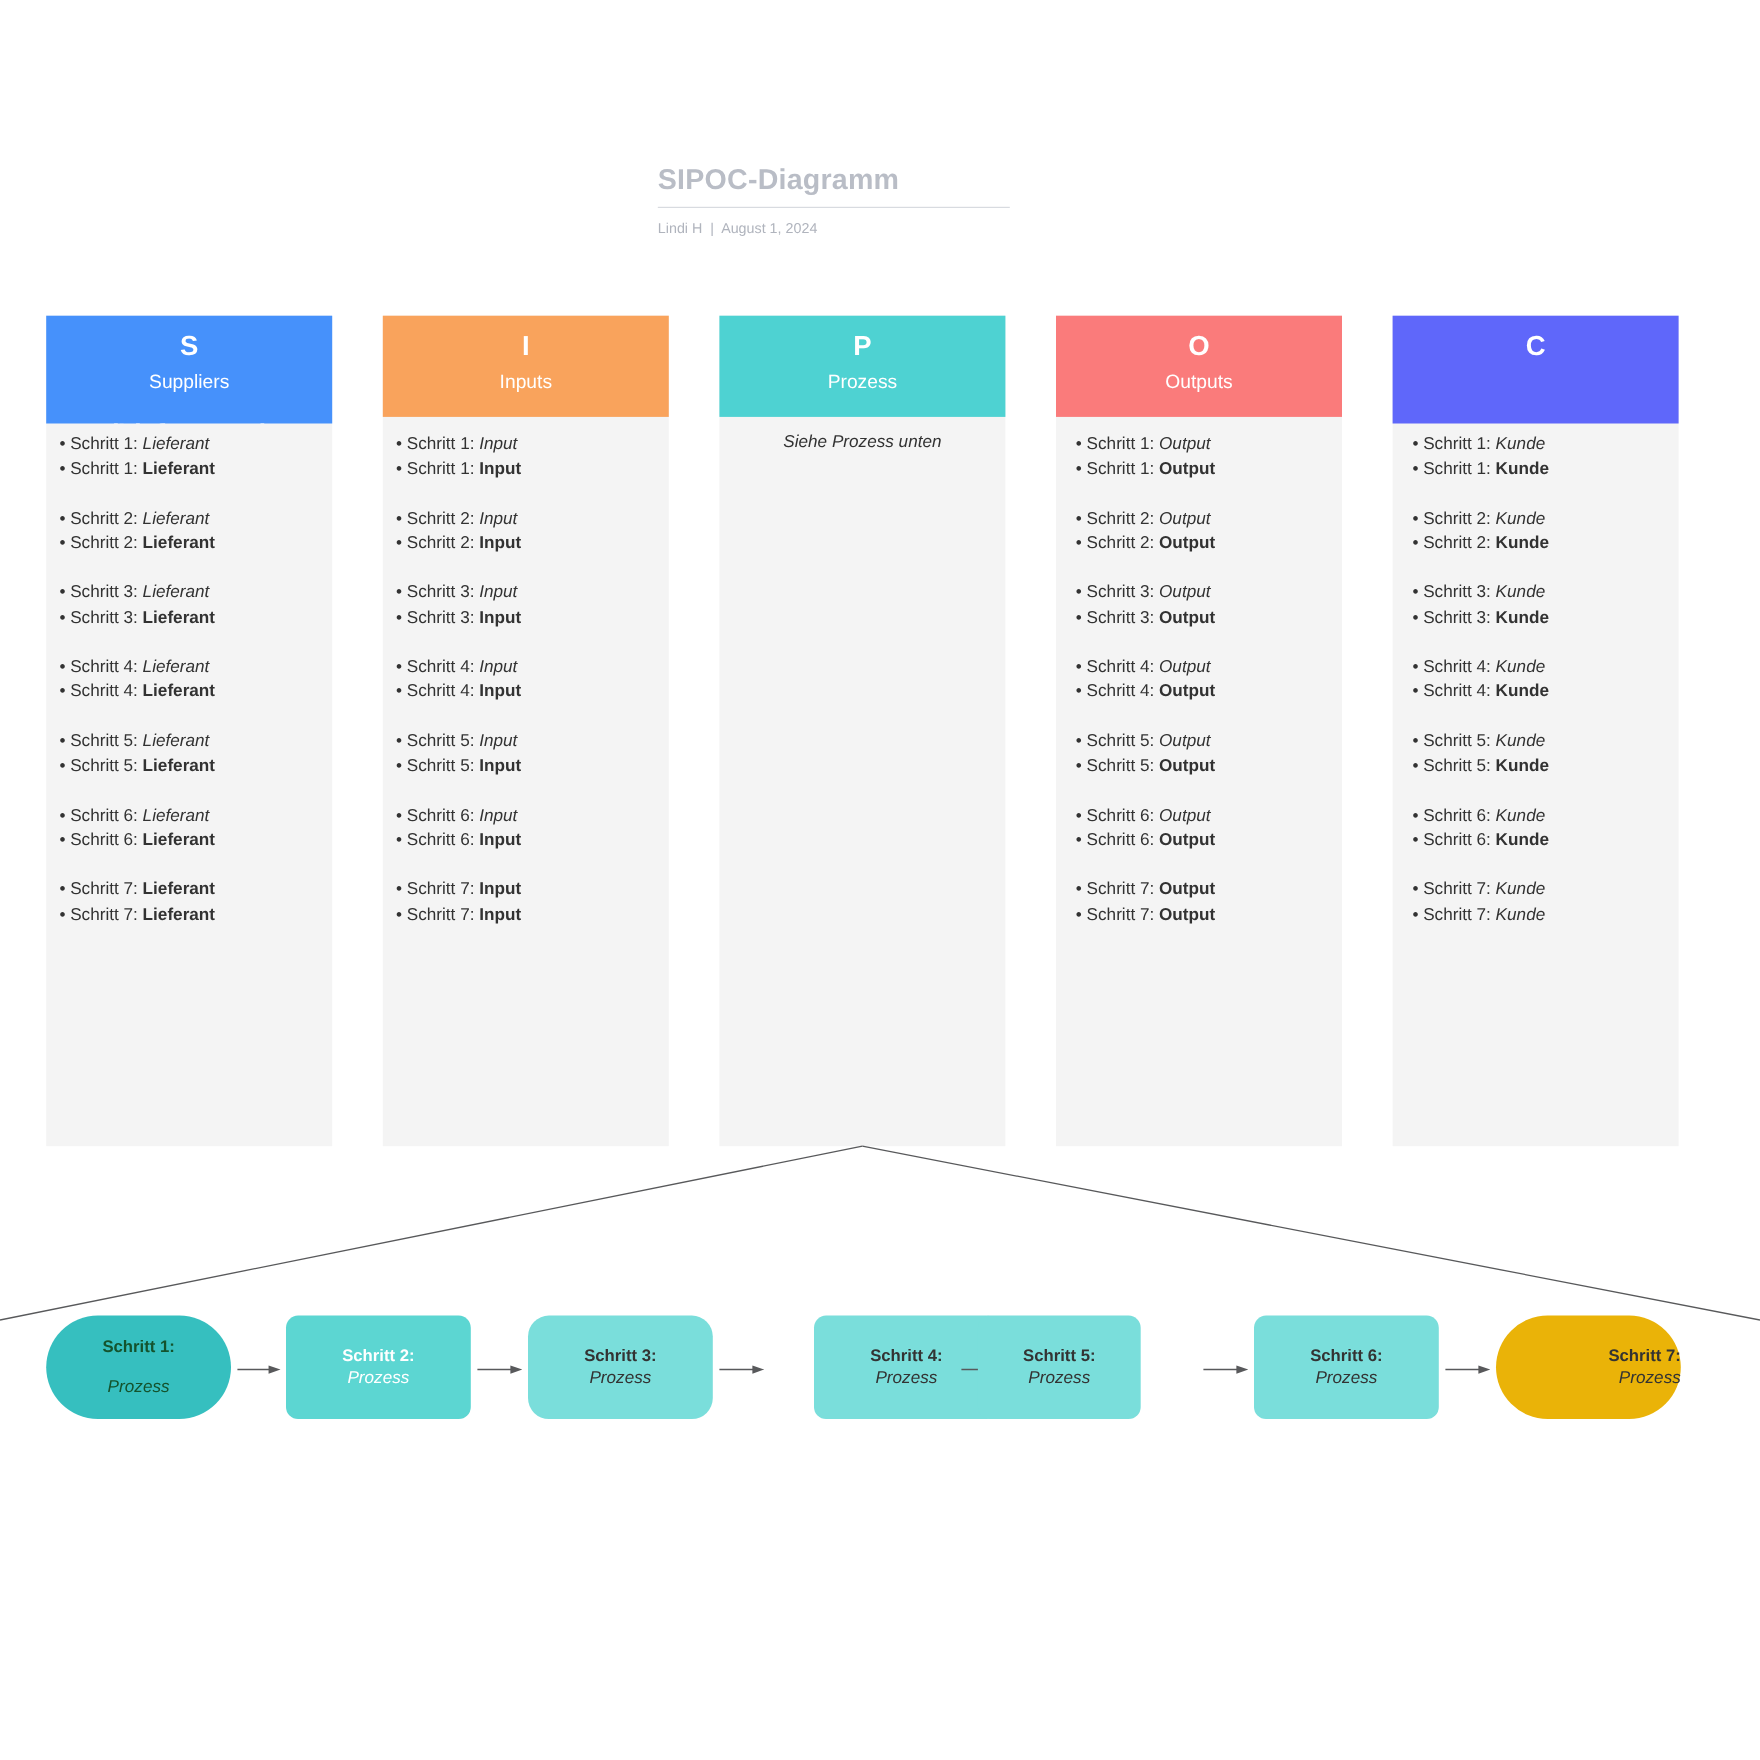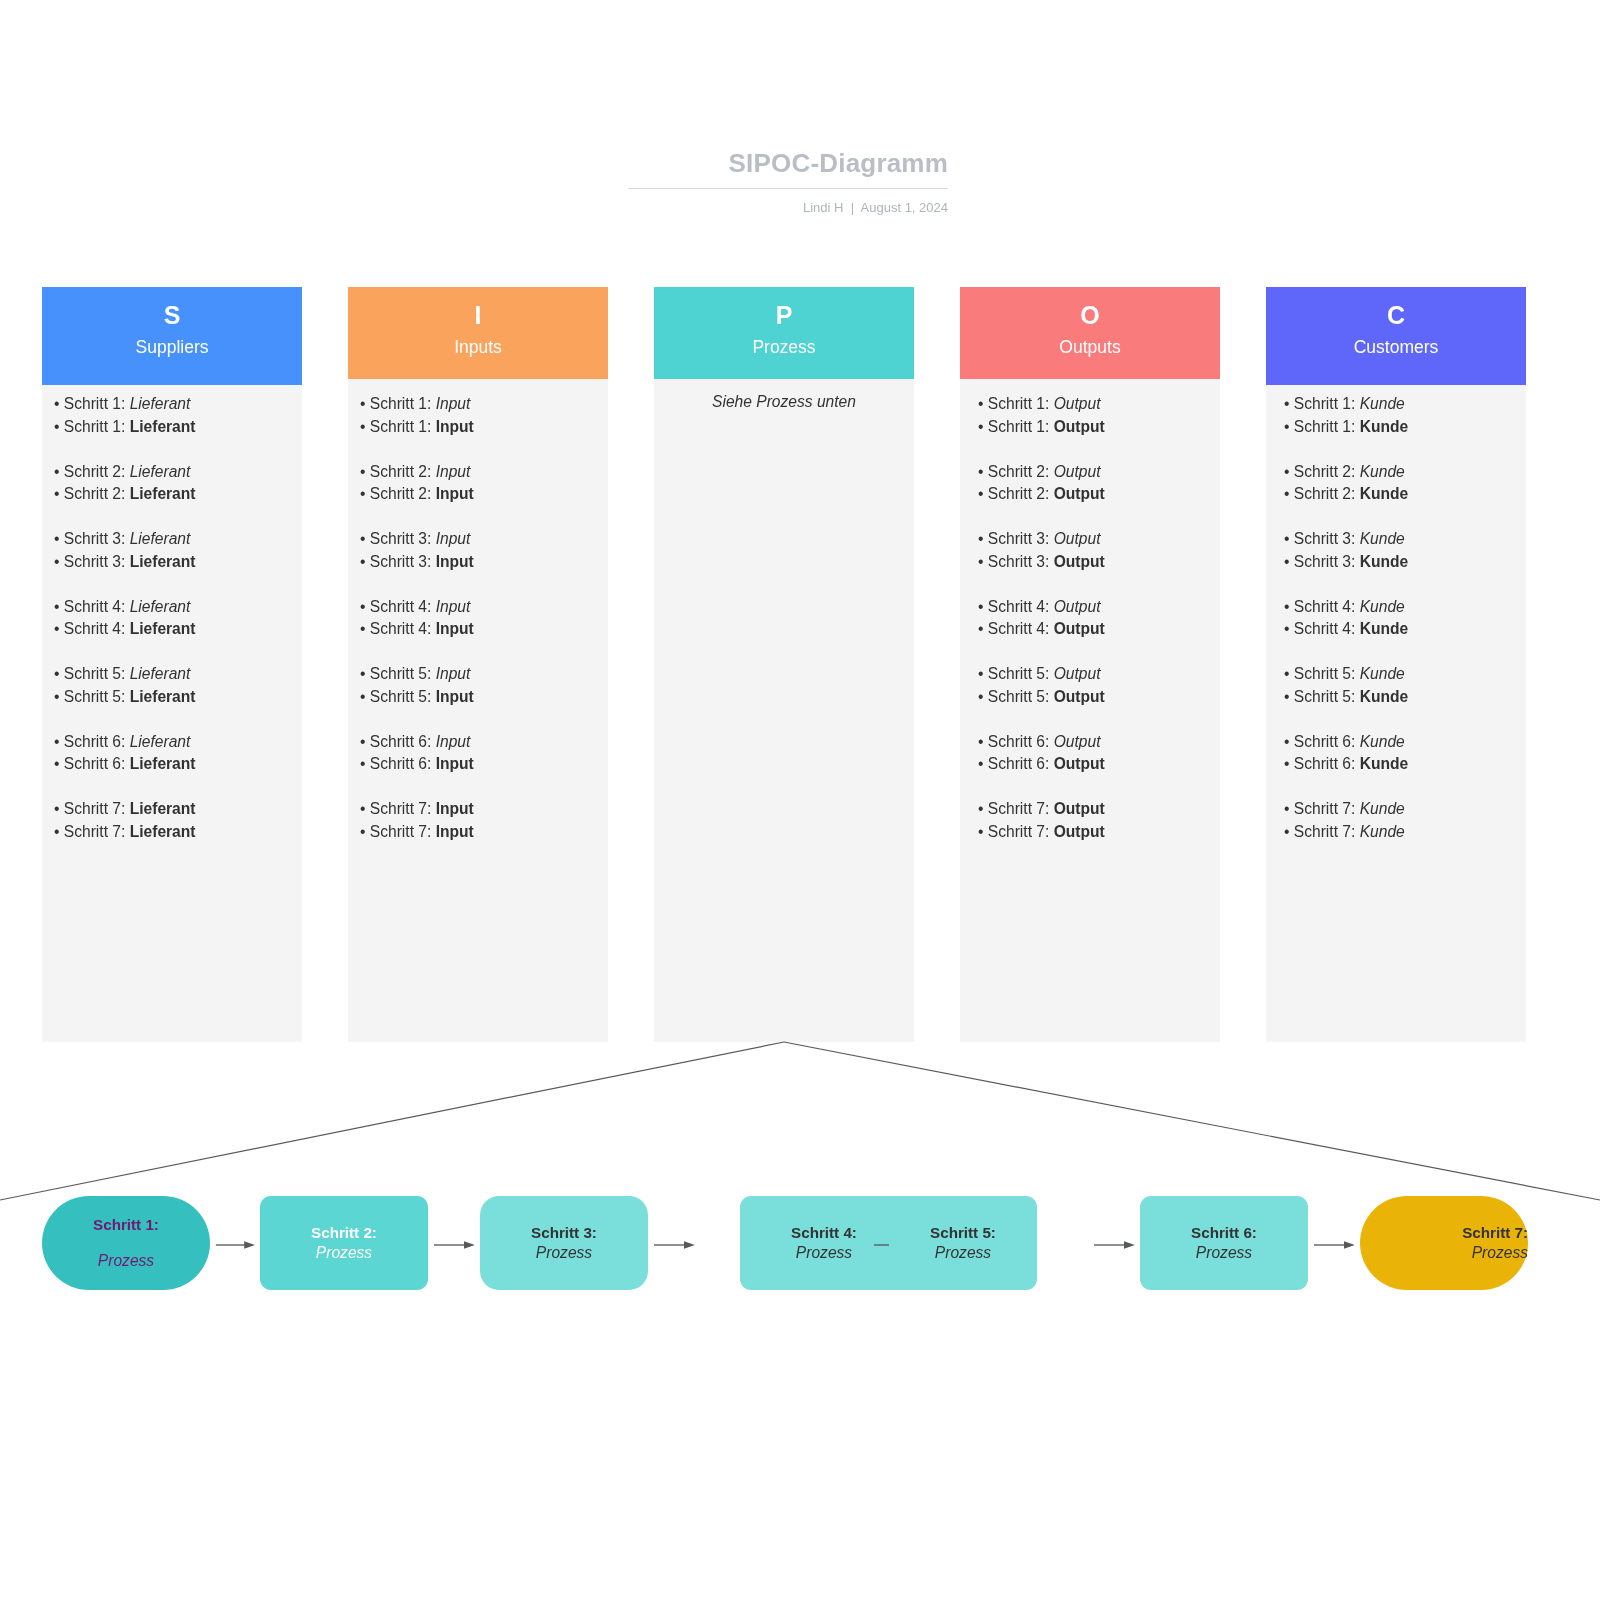--- a/index.html
+++ b/index.html
@@ -6,22 +6,22 @@
   html, body {
     width: 1600px; height: 1600px;
     background: #ffffff;
     font-family: "Liberation Sans", sans-serif;
     overflow: hidden;
   }
   #stage { position: relative; width: 1600px; height: 1600px; }
 
   
   .title-block {
-    position: absolute; left: 628px; top: 148px; width: 320px;
-    text-align: right;
+    position: absolute; left: 598px; top: 148px; width: 320px;
+    text-align: left;
   }
   .doc-title {
     font-size: 26px; font-weight: bold; color: #b9bdc6;
     letter-spacing: .2px; padding-bottom: 9px;
     border-bottom: 1px solid #d4d7dd;
   }
   .doc-sub {
     margin-top: 11px; font-size: 13px; color: #b0b4bd; white-space: pre;
   }
 
@@ -199,21 +199,20 @@
           <div class="grp">
             <div class="bullet"><b>• Schritt 7: </b><span class="bld">Output</span></div>
             <div class="bullet"><b>• Schritt 7: </b><span class="bld">Output</span></div>
           </div>
         </div>
       </div>
       <div class="col" style="left: 1224px;">
         <div class="col-body"></div>
         <div class="col-head" style="background: rgb(95, 103, 250);">
           <div class="head-letter">C</div>
-          <div class="head-name">Customers<span class="de">(Kunden)</span></div>
         </div>
         <div class="col-list indent">
           <div class="grp">
             <div class="bullet"><b>• Schritt 1: </b><span class="ital">Kunde</span></div>
             <div class="bullet"><b>• Schritt 1: </b><span class="bld">Kunde</span></div>
           </div>
           <div class="grp">
             <div class="bullet"><b>• Schritt 2: </b><span class="ital">Kunde</span></div>
             <div class="bullet"><b>• Schritt 2: </b><span class="bld">Kunde</span></div>
           </div>
@@ -240,21 +239,21 @@
         </div>
       </div>
     </div>
 
   <svg class="connector" id="connector" viewBox="0 0 1600 200" width="1600" height="200">
       <path d="M 784 12 L 0 170" fill="none" stroke="#58595b" stroke-width="1.2"></path>
       <path d="M 784 12 L 1600 170" fill="none" stroke="#58595b" stroke-width="1.2"></path>
     </svg>
 
   <div class="flow" id="flow">
-      <div class="pbox pill" style="left: 42px; width: 168px; background: rgb(54, 191, 191); color: #701a75; gap: 16px;">
+      <div class="pbox pill" style="left: 42px; width: 168px; background: rgb(54, 191, 191); color: #14532d; gap: 16px;">
         <div class="ln1">Schritt 1:</div>
         <div class="ln2">Prozess</div>
       </div>
       <svg class="arrow" width="50" height="12" viewBox="0 0 50 12" style="left: 210px; top: 44px;">
         <line x1="2" y1="6" x2="37" y2="6" stroke="#58595b" stroke-width="1.6"></line>
         <polygon points="36,1.5 49,6 36,10.5" fill="#58595b"></polygon>
       </svg>
       <div class="pbox rect" style="left: 260px; width: 168px; background: rgb(92, 214, 210); color: rgb(255, 255, 255);">
         <div class="ln1">Schritt 2:</div>
         <div class="ln2">Prozess</div>

